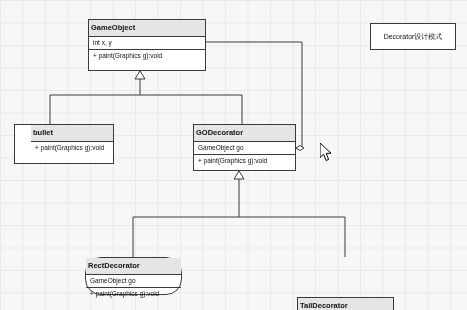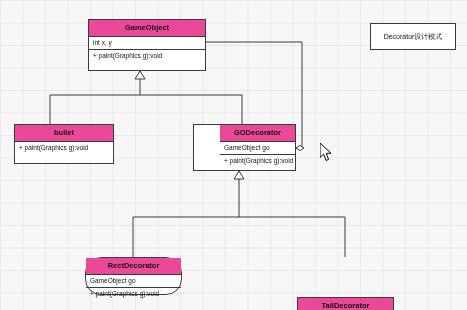--- a/index.html
+++ b/index.html
@@ -21,27 +21,27 @@
   }
   .uml-class {
     position: absolute;
     background: #ffffff;
     border: 1px solid #3a3a3a;
     box-sizing: border-box;
     font-size: 7px;
     color: #111111;
   }
   .uml-title {
-    text-align: center;
+    text-align: left;
     font-weight: bold;
     font-size: 7.5px;
     padding: 4px 2px 4px 2px;
     line-height: 1;
     border-bottom: 1px solid #3a3a3a;
-    background: #ec4899;
+    background: #e5e5e5;
   }
   .uml-row {
     padding: 3px 4px 3px 4px;
     line-height: 1;
     font-size: 6.5px;
     border-bottom: 1px solid #3a3a3a;
     white-space: nowrap;
     overflow: hidden;
   }
   .uml-row.last {
@@ -103,26 +103,26 @@
 
     <polygon points="296,148 300,145.5 304,148 300,150.5" fill="#ffffff" stroke="#3a3a3a" stroke-width="1"></polygon>
   </svg>
 
   <div class="uml-class" style="left:88px; top:19px; width:118px; height:52px;">
     <div class="uml-title">GameObject</div>
     <div class="uml-row">int x, y</div>
     <div class="uml-row last">+ paint(Graphics g):void</div>
   </div>
 
-  <div class="uml-class" style="left:14px; top:124px; width:100px; height:40px;">
+  <div class="uml-class" style="left:14px; top:124px; width:100px; height:40px;padding-left:16px;">
     <div class="uml-title">bullet</div>
     <div class="uml-row last">+ paint(Graphics g):void</div>
   </div>
 
-  <div class="uml-class" style="left:193px; top:124px; width:103px; height:47px;padding-left:26px;">
+  <div class="uml-class" style="left:193px; top:124px; width:103px; height:47px;">
     <div class="uml-title">GODecorator</div>
     <div class="uml-row">GameObject go</div>
     <div class="uml-row last">+ paint(Graphics g):void</div>
   </div>
 
   <div class="uml-class" style="left:85px; top:257px; width:97px; height:38px;border-radius:16px;">
     <div class="uml-title">RectDecorator</div>
     <div class="uml-row">GameObject go</div>
     <div class="uml-row last">+ paint(Graphics g):void</div>
   </div>

